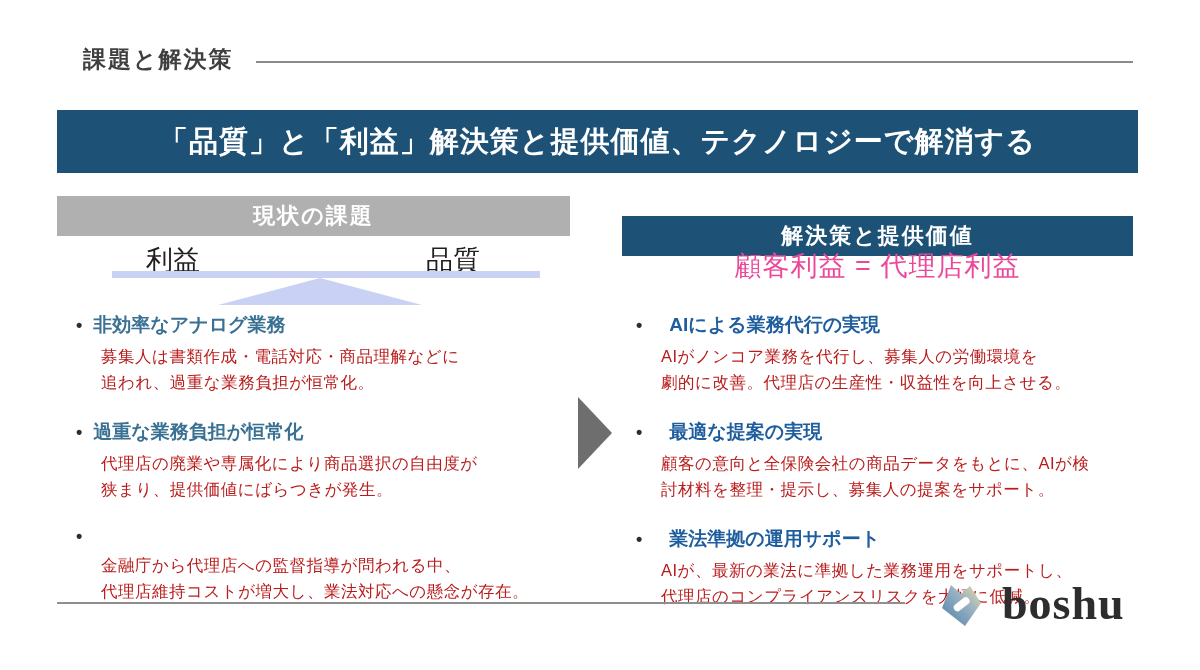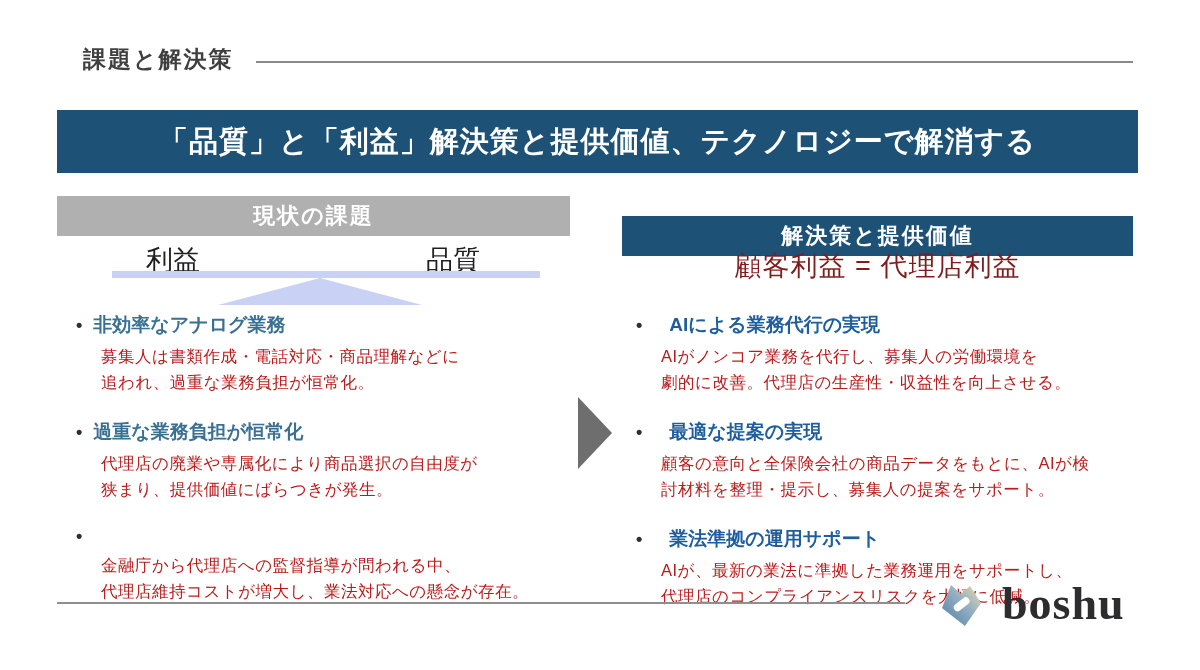--- a/index.html
+++ b/index.html
@@ -35,21 +35,21 @@
   .seesaw-label.quality{left:426px;}
   .seesaw-beam{position:absolute;left:112px;top:271px;width:428px;height:7px;background:var(--seesaw);}
   .seesaw-fulcrum{
     position:absolute;left:218px;top:278px;width:0;height:0;
     border-left:102px solid transparent;border-right:102px solid transparent;
     border-bottom:27px solid var(--seesaw);
   }
   
   .formula{
     position:absolute;left:622px;top:248px;width:511px;text-align:center;
-    font-size:27px;color:#7f1d1d;letter-spacing:1px;
+    font-size:27px;color:#ec4899;letter-spacing:1px;
   }
   
   .bullets{position:absolute;top:312px;}
   .bullets.left{left:76px;width:505px;}
   .bullets.right{left:636px;width:548px;}
   .bullet{margin-bottom:23px;}
   .bullet-head{display:flex;align-items:baseline;gap:11px;font-size:19px;font-weight:700;}
   .bullets.left  .bullet-head .bullet-title{color:var(--left-accent);}
   .bullets.right .bullet-head .bullet-title{color:var(--right-accent);margin-left:16px;}
   .bullet-dot{color:#2e2e2e;font-size:18px;}

